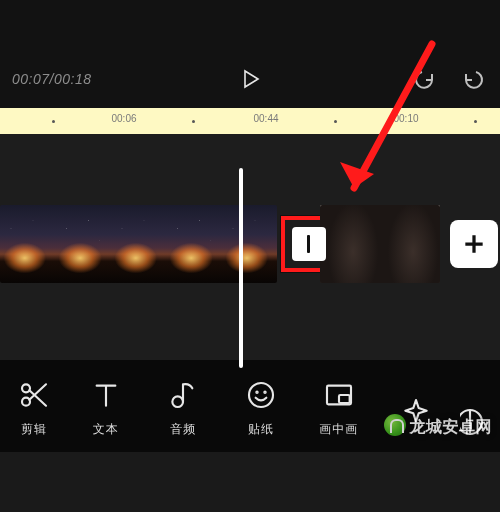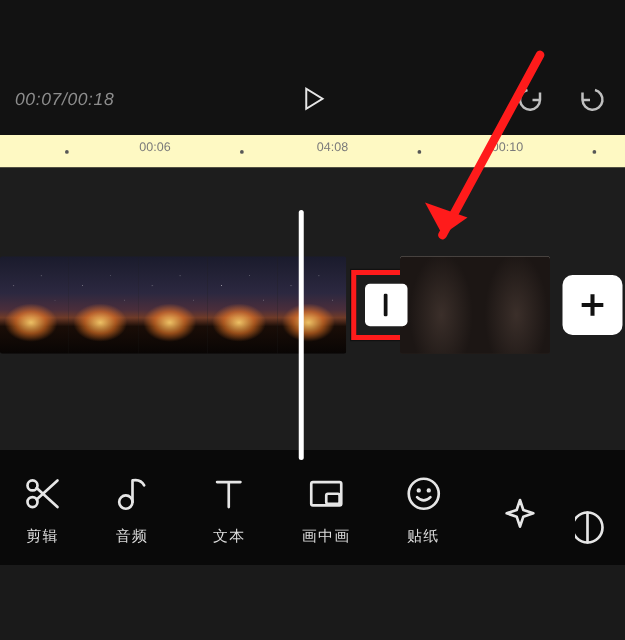--- a/index.html
+++ b/index.html
@@ -91,21 +91,21 @@
             <path d="M10 5 A8 8 0 1 0 20 13 M20 13 L20 7 M20 13 L14 13" transform="scale(-1,1) translate(-24,0)"></path>
           </svg>
       </div>
     </div>
   </div>
 
   <div class="ruler">
     <span class="tick-minor" style="left:52px"></span>
     <span class="tick-label" style="left:124px">00:06</span>
     <span class="tick-minor" style="left:192px"></span>
-    <span class="tick-label" style="left:266px">04:08</span>
+    <span class="tick-label" style="left:266px">00:44</span>
     <span class="tick-minor" style="left:334px"></span>
     <span class="tick-label" style="left:406px">00:10</span>
     <span class="tick-minor" style="left:474px"></span>
   </div>
 
   <div class="canvas"></div>
 
   <div class="timeline">
     <div class="clip-row">
       <div class="clips-a">
@@ -147,55 +147,58 @@
     <div class="tool cut">
       <svg class="ic" viewBox="0 0 24 24">
           <circle cx="6" cy="7" r="3"></circle>
           <circle cx="6" cy="17" r="3"></circle>
           <path d="M8.5 8.5 L21 20 M8.5 15.5 L21 4"></path>
         </svg>
       <span class="lbl">剪辑</span>
     </div>
     <div class="tool">
       <svg class="ic" viewBox="0 0 24 24">
+          <path d="M5 5 H19 M12 5 V20"></path>
+        </svg>
+      <span class="lbl">文本</span>
+    </div>
+    <div class="tool">
+      <svg class="ic" viewBox="0 0 24 24">
           <circle cx="8" cy="17" r="4"></circle>
           <path d="M12 17 V4 Q17 3 19 7"></path>
         </svg>
       <span class="lbl">音频</span>
-    </div>
-    <div class="tool">
-      <svg class="ic" viewBox="0 0 24 24">
-          <path d="M5 5 H19 M12 5 V20"></path>
-        </svg>
-      <span class="lbl">文本</span>
-    </div>
-    <div class="tool">
-      <svg class="ic" viewBox="0 0 24 24">
-          <rect x="3" y="5" width="18" height="14" rx="1"></rect>
-          <rect x="12" y="12" width="8" height="6" rx="1"></rect>
-        </svg>
-      <span class="lbl">画中画</span>
     </div>
     <div class="tool">
       <svg class="ic" viewBox="0 0 24 24">
           <circle cx="12" cy="12" r="9"></circle>
           <path d="M8 14 Q12 18 16 14"></path>
           <circle cx="9" cy="10" r=".5" fill="#e6e6e6"></circle>
           <circle cx="15" cy="10" r=".5" fill="#e6e6e6"></circle>
         </svg>
       <span class="lbl">贴纸</span>
     </div>
     <div class="tool">
       <svg class="ic" viewBox="0 0 24 24">
+          <rect x="3" y="5" width="18" height="14" rx="1"></rect>
+          <rect x="12" y="12" width="8" height="6" rx="1"></rect>
+        </svg>
+      <span class="lbl">画中画</span>
+    </div>
+    <div class="tool">
+      <svg class="ic" viewBox="0 0 24 24">
           <path d="M12 3 L14 9 L20 11 L14 13 L12 19 L10 13 L4 11 L10 9 Z"></path>
         </svg>
       <span class="lbl"></span>
     </div>
     <div class="tool partial">
       <svg class="ic" viewBox="0 0 24 24" style="margin-left:-6px">
           <circle cx="12" cy="12" r="9"></circle>
           <path d="M12 3 V21"></path>
         </svg>
     </div>
   </div>
 
+  <div class="watermark">
+    <span class="logo"></span><span>龙城安卓网</span>
+  </div>
 
 </div>
 
 </body></html>

